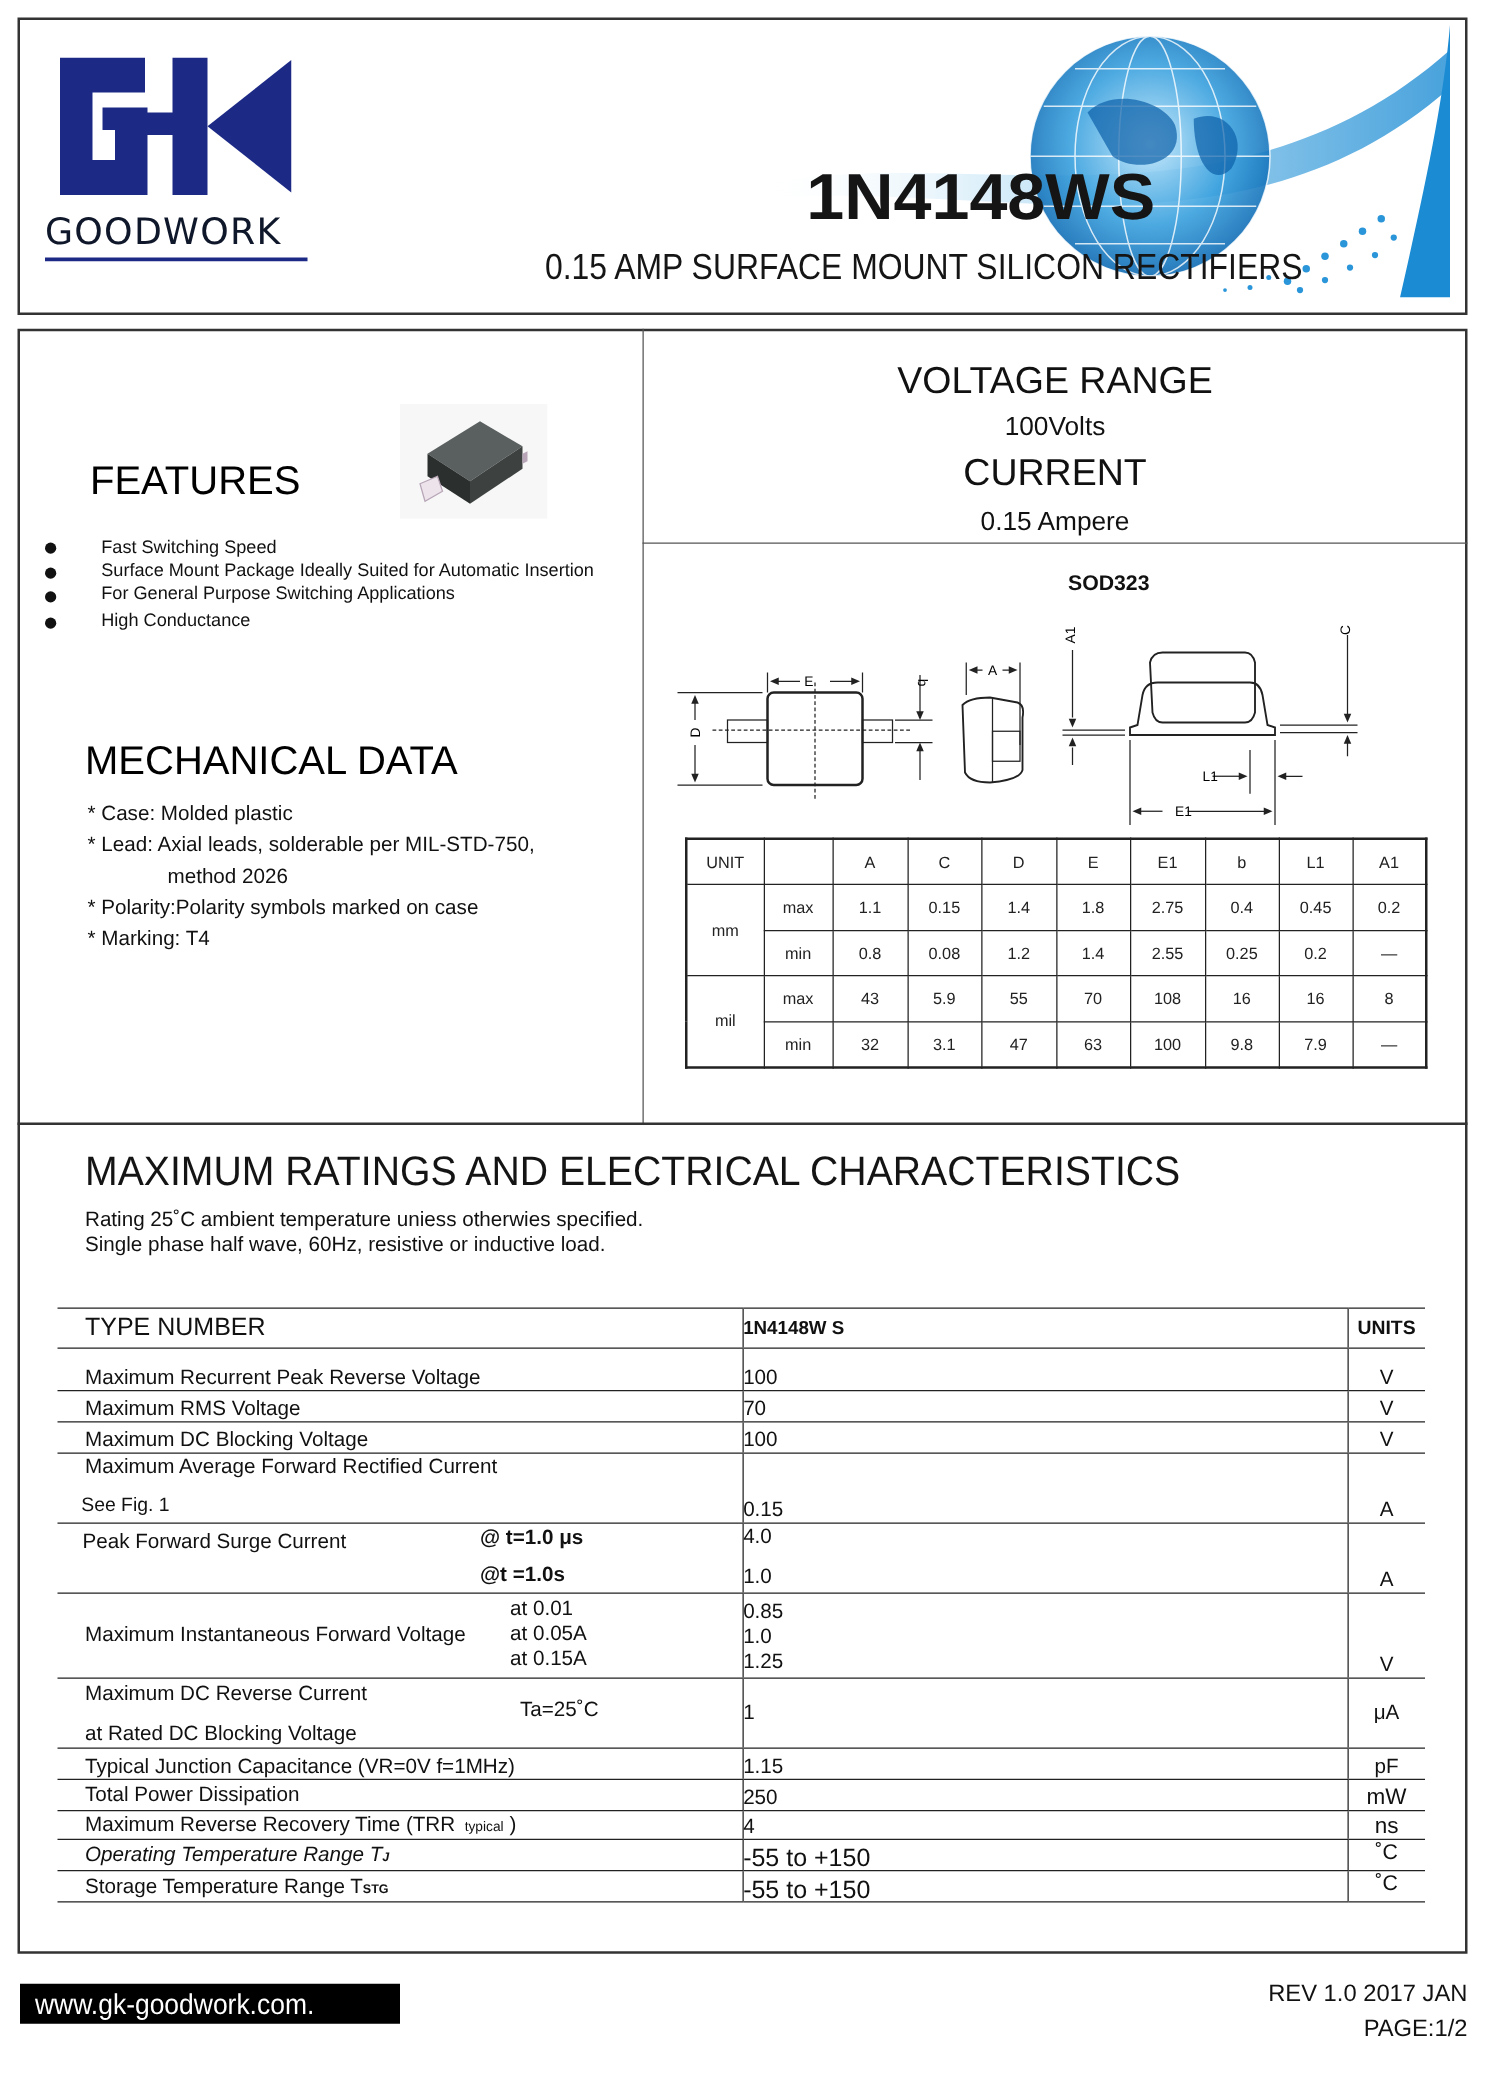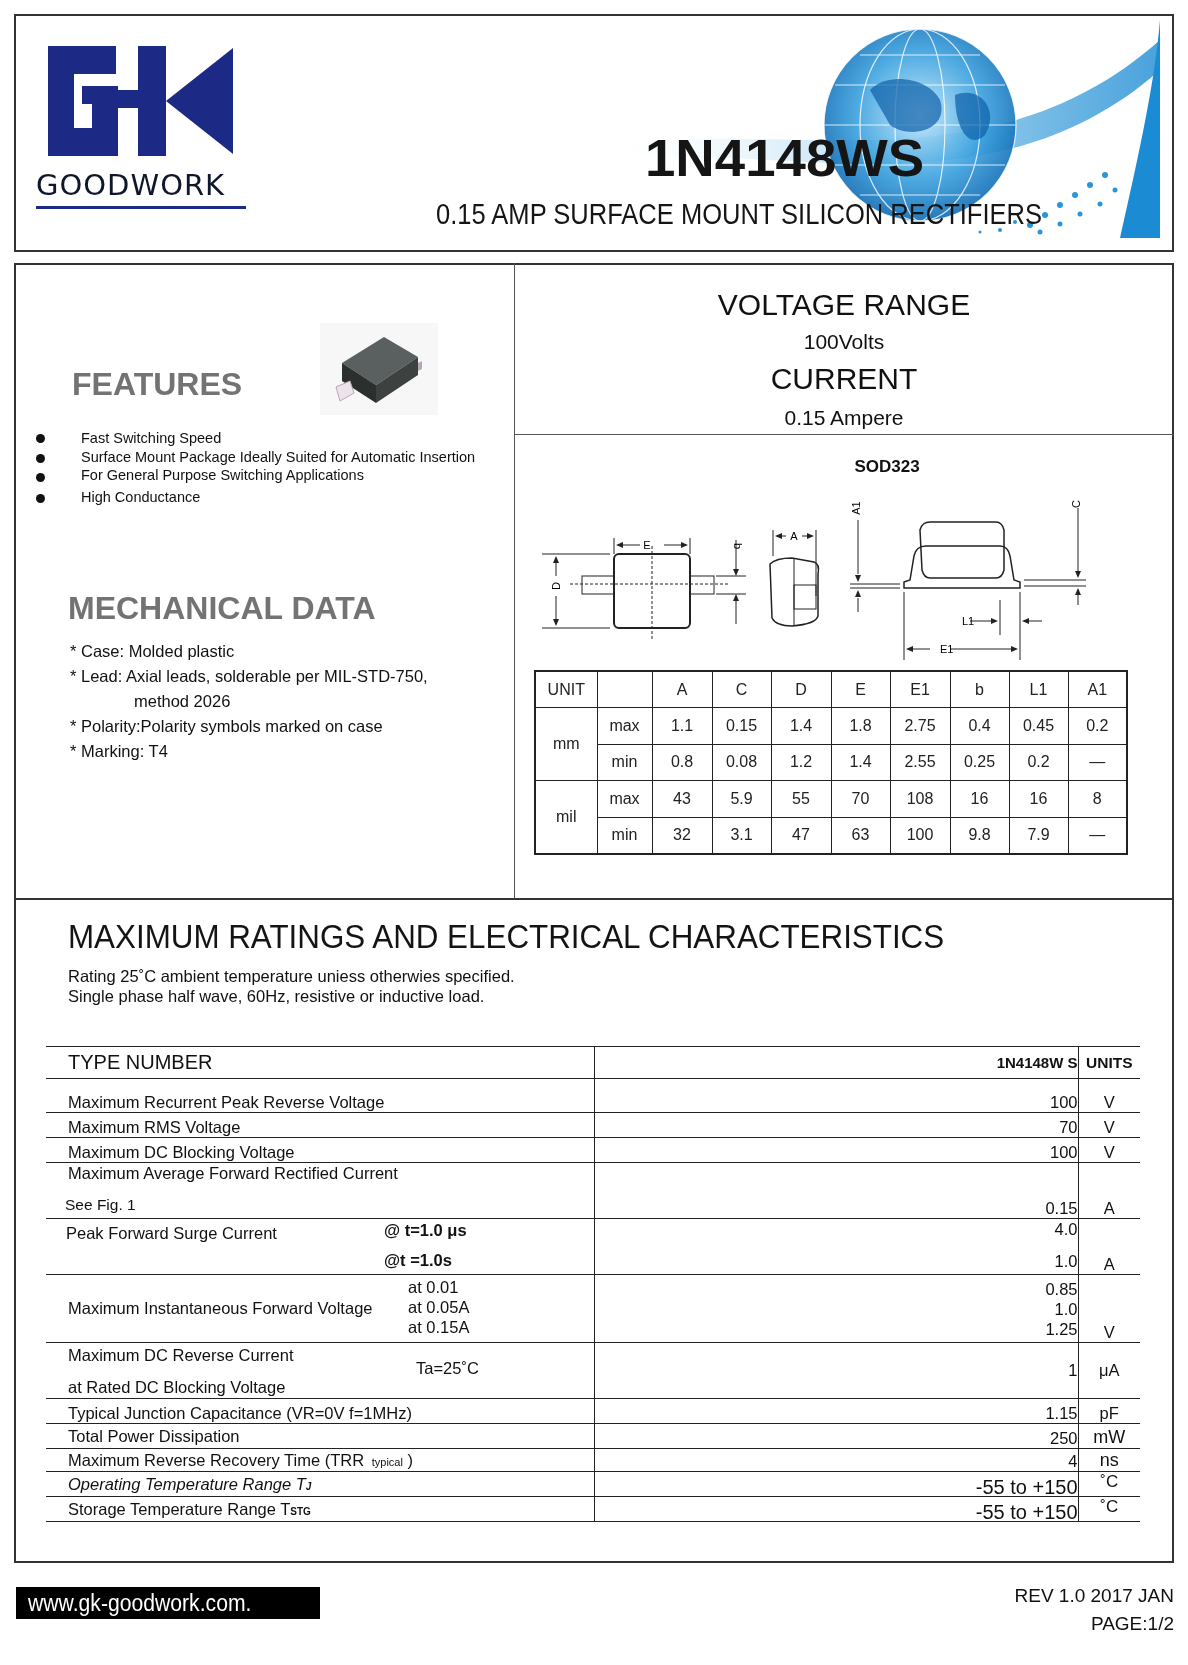--- a/index.html
+++ b/index.html
@@ -16,21 +16,21 @@
   #part-number { left: 645px; top: 128px; font-size: 52px; font-weight: bold; color: #151515; letter-spacing: 0px; font-family: "Liberation Sans", sans-serif; transform: scaleX(1.05); transform-origin: left; }
   #subtitle { left: 436px; top: 198px; font-size: 29px; color: #151515; transform: scaleX(0.88); transform-origin: left; white-space: nowrap; }
   #globe-svg { left: 560px; top: 0px; width: 600px; height: 238px; }
 
   
   #mid-box { left: 14px; top: 263px; width: 1160px; height: 1300px; border: 2px solid #333; }
   #mid-divider-v { left: 514px; top: 263px; width: 1px; height: 636px; background: #555; }
   #mid-divider-h-right { left: 514px; top: 434px; width: 660px; height: 1px; background: #555; }
   #mid-divider-h { left: 14px; top: 898px; width: 1160px; height: 2px; background: #333; }
 
-  .h-big { font-size: 32px; font-weight: bold; color: #737373; }
+  .h-big { font-size: 32px; font-weight: normal; color: #000000; }
   #features-title { left: 72px; top: 366px; }
   #chip-img { left: 320px; top: 323px; width: 118px; height: 92px; }
   .feat-list { left: 34px; top: 428px; }
   .feat-item { position: relative; height: 20px; font-size: 14.5px; line-height: 20px; padding-left: 47px; white-space: nowrap; }
   .feat-item .dot { position: absolute; left: 2px; top: 6px; width: 9px; height: 9px; border-radius: 50%; background: #111; }
 
   #mech-title { left: 68px; top: 590px; }
   .mech-list { left: 70px; top: 639px; }
   .mech-item { font-size: 16.5px; line-height: 25px; white-space: nowrap; }
   .mech-item.indent { padding-left: 64px; }
@@ -39,32 +39,32 @@
   .vc { left: 514px; width: 660px; text-align: center; }
   #vr-title { top: 288px; font-size: 30px; }
   #vr-value { top: 330px; font-size: 21px; }
   #cur-title { top: 362px; font-size: 30px; }
   #cur-value { top: 406px; font-size: 21px; }
 
   #pkg-title { left: 514px; width: 746px; top: 457px; text-align: center; font-size: 17px; font-weight: bold; }
   #pkg-diagram { left: 530px; top: 500px; width: 640px; height: 160px; }
 
   
-  #dim-table { left: 534px; top: 670px; border-collapse: collapse; font-size: 16px; padding-left: 33px; }
+  #dim-table { left: 548px; top: 670px; border-collapse: collapse; font-size: 13px; padding-left: 33px; }
   #dim-table td { border: 1px solid #222; text-align: center; height: 36.5px; color: #222; }
   #dim-table { border: 2px solid #222; }
 
   
   #ratings-title { left: 68px; top: 918px; font-size: 33px; color: #141414; transform: scaleX(0.95); transform-origin: left; white-space: nowrap; }
   .notes { left: 68px; top: 966px; font-size: 16.5px; line-height: 20px; }
 
   #ratings { left: 46px; top: 1046px; width: 1094px; border-collapse: collapse; font-size: 16.5px; }
   #ratings td { border-bottom: 1px solid #222; vertical-align: bottom; padding: 0; }
   #ratings tr.first td { border-top: 1px solid #222; }
-  #ratings td.val { border-left: 1px solid #222; text-align: right; }
+  #ratings td.val { border-left: 1px solid #222; text-align: left; }
   #ratings td.unit { border-left: 1px solid #222; text-align: center; width: 62px; }
   #ratings td.lbl { padding-left: 22px; width: 548px; position: relative; }
   .cond { position: absolute; white-space: nowrap; }
   .stack { display: block; line-height: 20px; }
 
   #footer-url { left: 16px; top: 1587px; width: 304px; height: 32px; background: #000; color: #fff; font-size: 23px; line-height: 32px; padding-left: 12px; transform-origin: left; }
   #footer-url span { display: inline-block; transform: scaleX(0.92); transform-origin: left; white-space: nowrap; }
   #rev { right: 14px; top: 1582px; font-size: 19px; text-align: right; line-height: 28px; }
 </style>
 </head>

